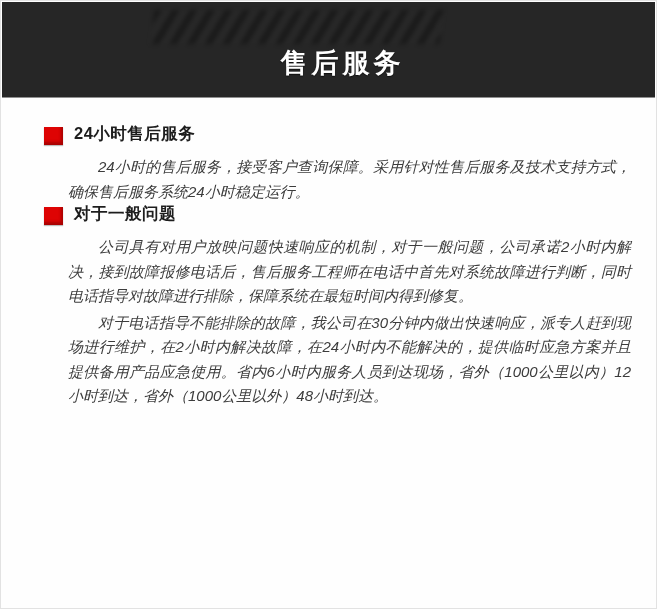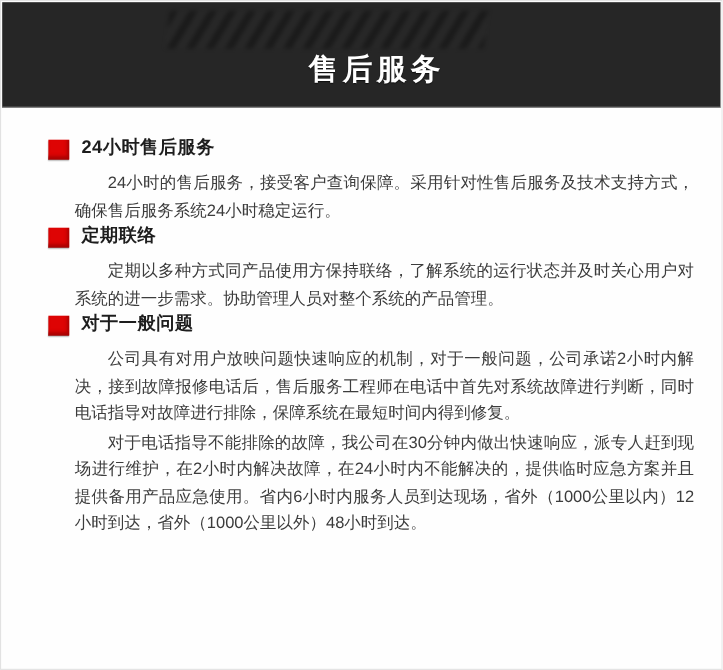--- a/index.html
+++ b/index.html
@@ -80,20 +80,21 @@
     margin-left: 24px;
     width: 563px;
   }
   .sec-body p {
     margin: 0 0 2px 0;
     font-size: 15px;
     line-height: 24.5px;
     color: #3c3c3c;
     text-indent: 2em;
     text-align: justify;
+    font-style: italic;
   }
   .sec-body p + p { margin-top: 1px; }
 </style>
 </head>
 <body>
 
 <div class="page">
 
   <header class="banner">
     <div class="banner-watermark"></div>
@@ -105,29 +106,20 @@
     <section class="section">
       <div class="sec-head">
         <span class="bullet"></span>
         <h2 class="sec-title">24小时售后服务</h2>
       </div>
       <div class="sec-body">
         <p>24小时的售后服务，接受客户查询保障。采用针对性售后服务及技术支持方式，确保售后服务系统24小时稳定运行。</p>
       </div>
     </section>
 
-    <section class="section">
-      <div class="sec-head">
-        <span class="bullet"></span>
-        <h2 class="sec-title">定期联络</h2>
-      </div>
-      <div class="sec-body">
-        <p>定期以多种方式同产品使用方保持联络，了解系统的运行状态并及时关心用户对系统的进一步需求。协助管理人员对整个系统的产品管理。</p>
-      </div>
-    </section>
 
     <section class="section">
       <div class="sec-head">
         <span class="bullet"></span>
         <h2 class="sec-title">对于一般问题</h2>
       </div>
       <div class="sec-body">
         <p>公司具有对用户放映问题快速响应的机制，对于一般问题，公司承诺2小时内解决，接到故障报修电话后，售后服务工程师在电话中首先对系统故障进行判断，同时电话指导对故障进行排除，保障系统在最短时间内得到修复。</p>
         <p>对于电话指导不能排除的故障，我公司在30分钟内做出快速响应，派专人赶到现场进行维护，在2小时内解决故障，在24小时内不能解决的，提供临时应急方案并且提供备用产品应急使用。省内6小时内服务人员到达现场，省外（1000公里以内）12小时到达，省外（1000公里以外）48小时到达。</p>
       </div>

